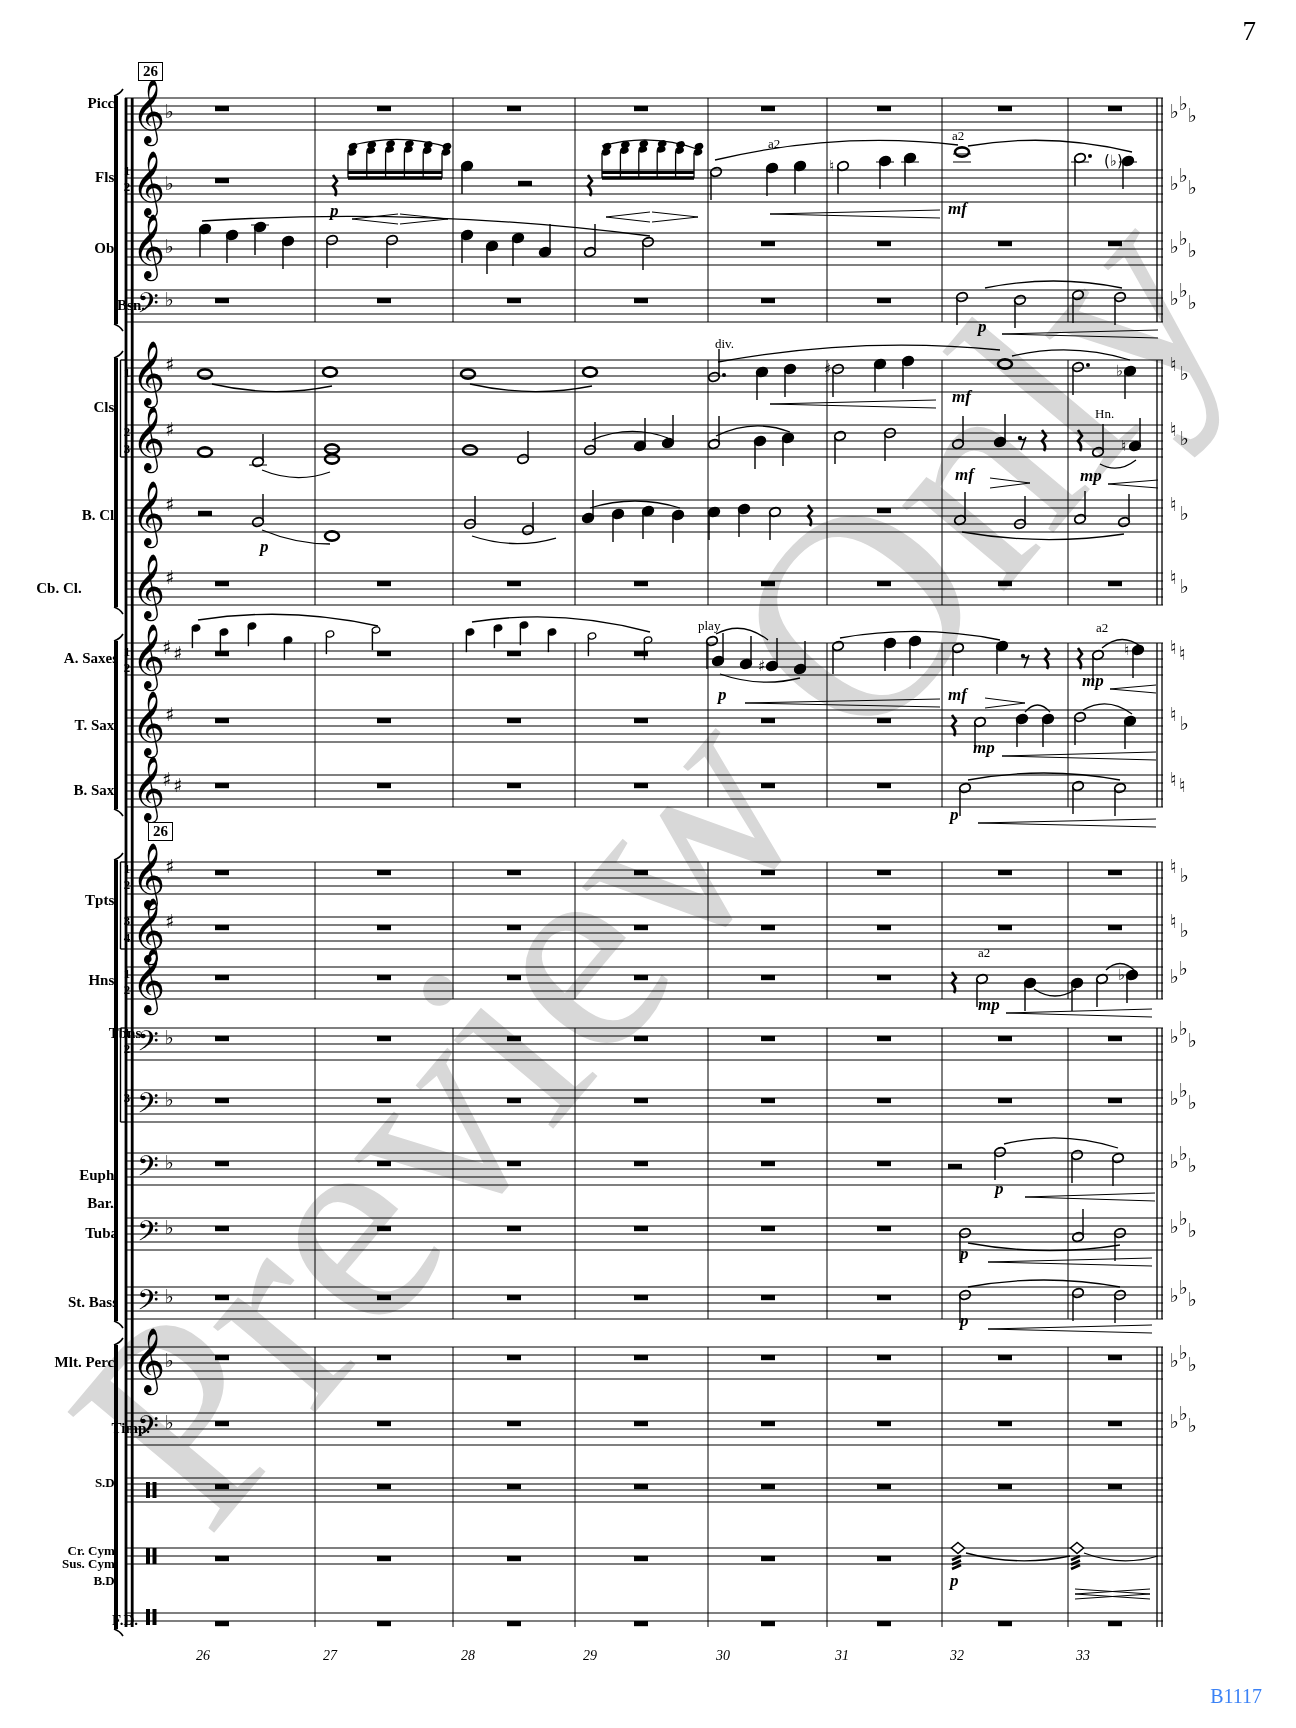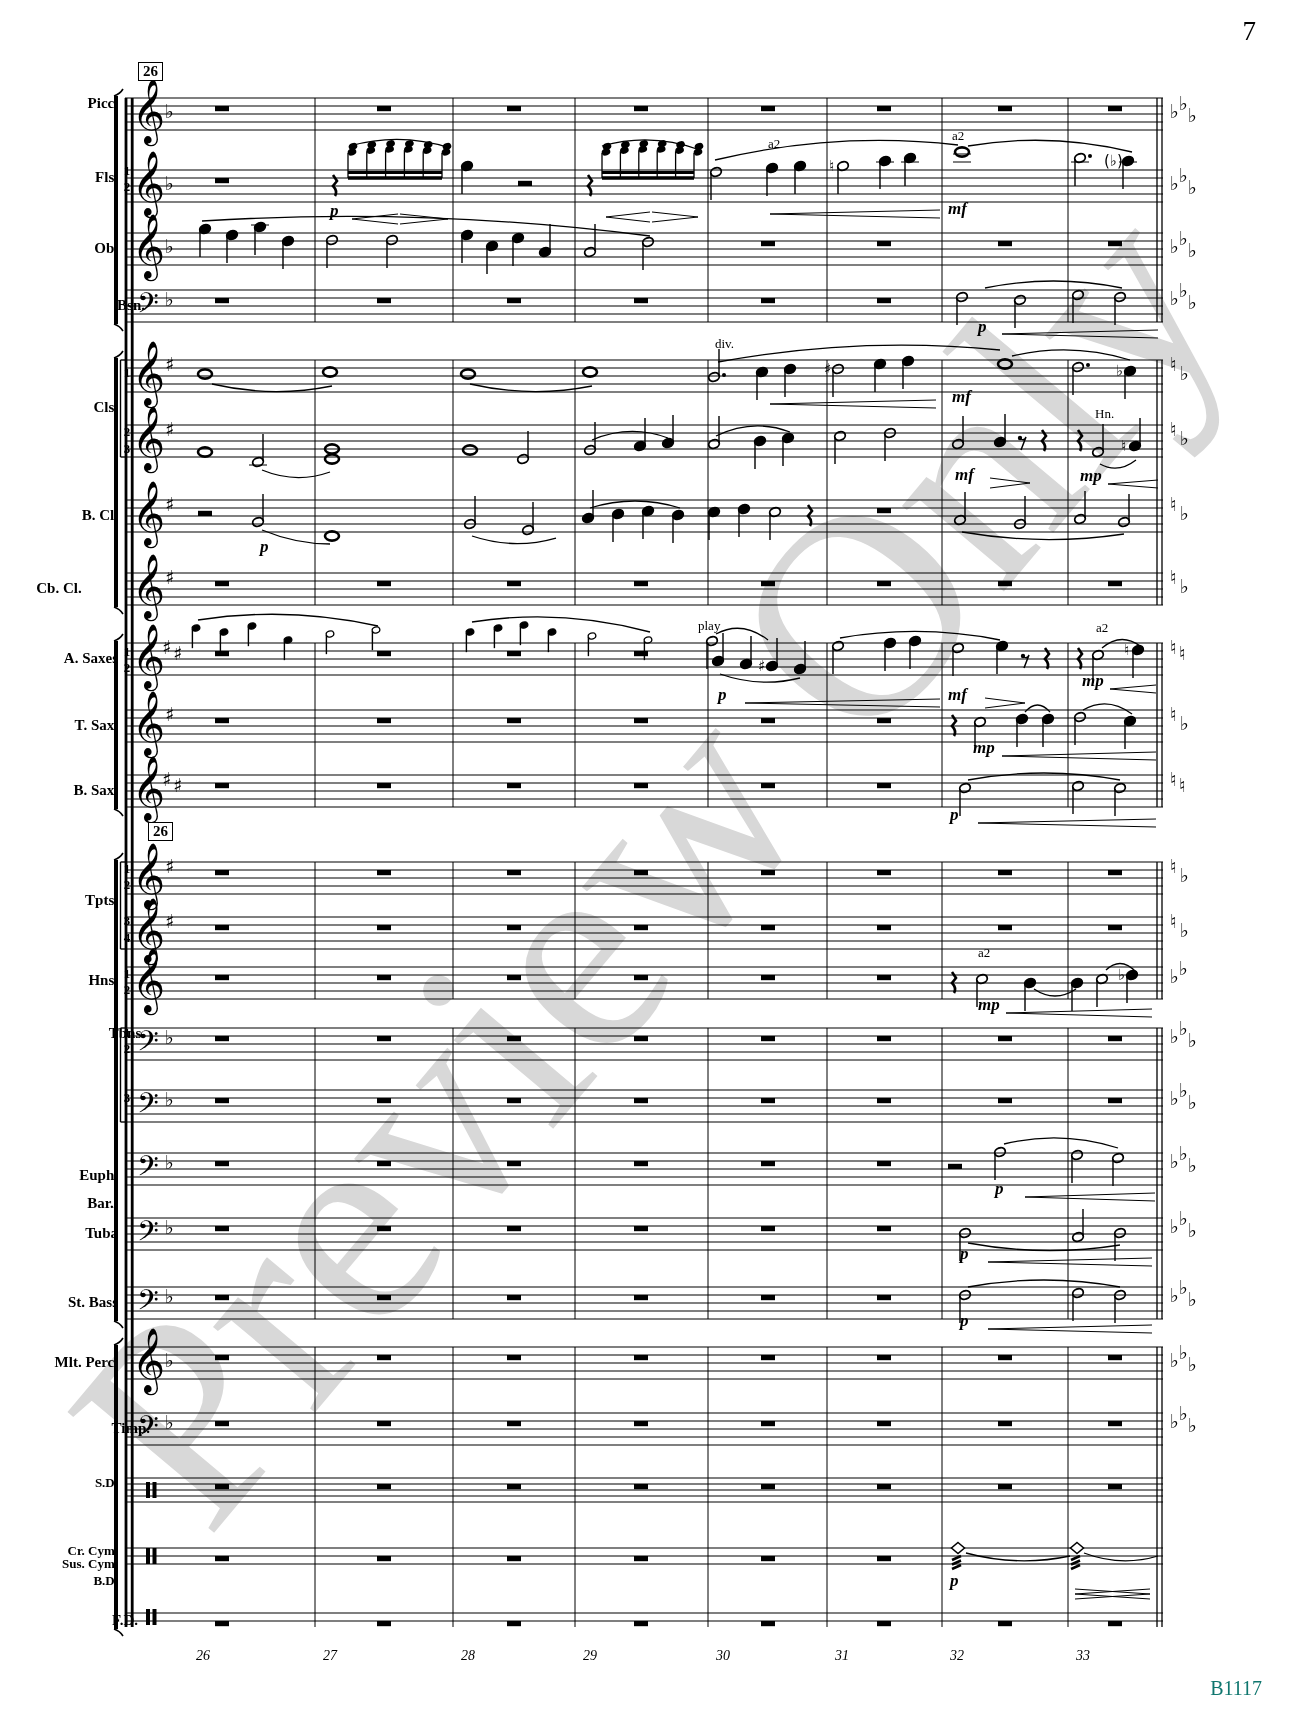--- a/index.html
+++ b/index.html
@@ -12,21 +12,21 @@
   #score{position:absolute;left:0;top:0;z-index:1;}
   #labels{position:absolute;left:0;top:0;width:1044px;height:1728px;z-index:2;pointer-events:none;}
   .ilabel{position:absolute;left:0;width:118px;text-align:right;
         font:bold 15px "Liberation Serif",serif;color:#000;line-height:14px;}
   .ilabel.small{font-size:13px;}
   .inum{position:absolute;left:120px;width:14px;text-align:center;
         font:bold 13px "Liberation Serif",serif;color:#000;}
   .rehearsal{position:absolute;border:1.6px solid #000;padding:0 4px;
         font:bold 15px "Liberation Serif",serif;color:#000;background:#fff;z-index:3;}
   #pagenum{position:absolute;top:16px;right:40px;font:27px "Liberation Serif",serif;color:#000;z-index:3;}
-  #plate{position:absolute;bottom:28px;right:34px;font:20px "Liberation Serif",serif;color:#0f766e;z-index:3;}
+  #plate{position:absolute;bottom:20px;right:34px;font:20px "Liberation Serif",serif;color:#3b82f6;z-index:3;}
   svg text.dyn{font:italic bold 17px "Liberation Serif",serif;}
   svg text.cue{font:13px "Liberation Serif",serif;}
   svg text.acc{font:15px "DejaVu Sans",sans-serif;}
   svg text.keysig{font:19px "DejaVu Sans",sans-serif;}
   svg text.clef{font-family:"DejaVu Sans",sans-serif;}
   svg text.mnum{font:italic 14px "Liberation Serif",serif;}
 </style>
 </head>
 <body>
 

